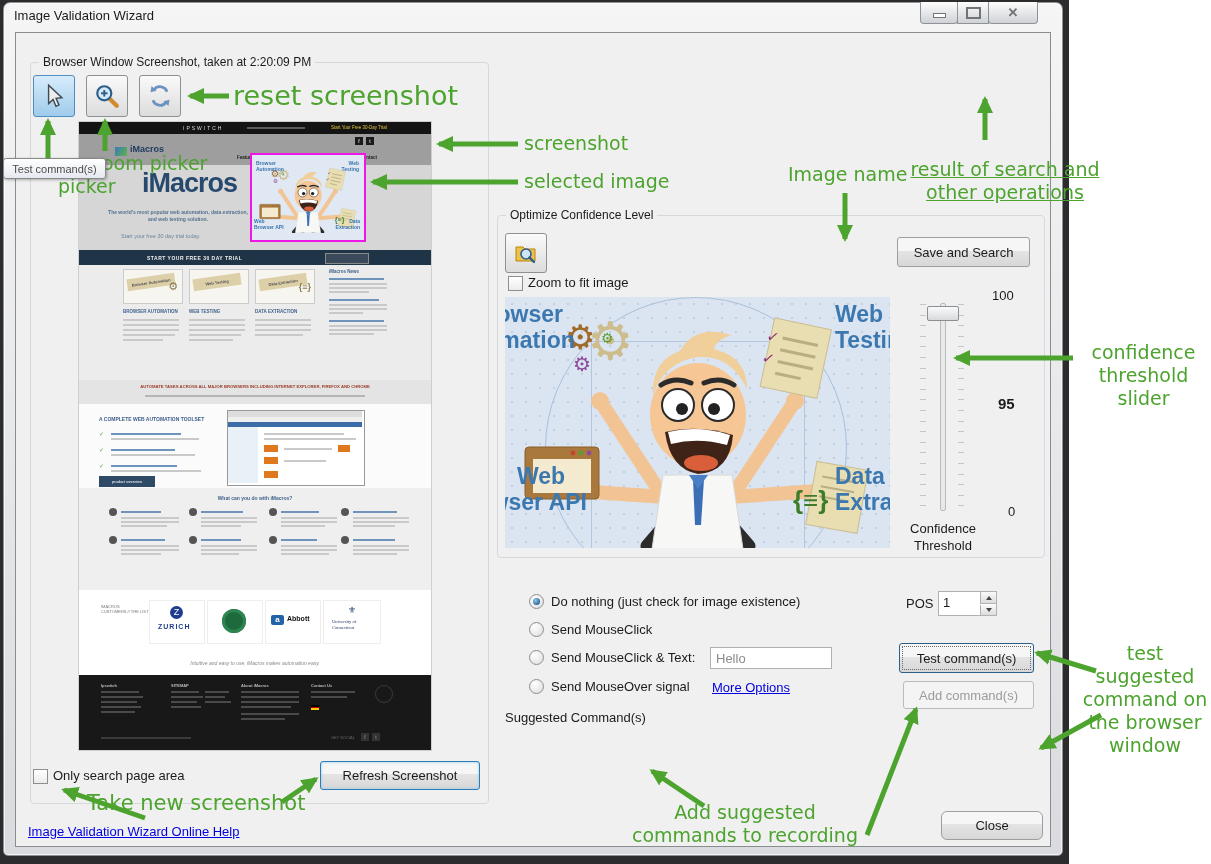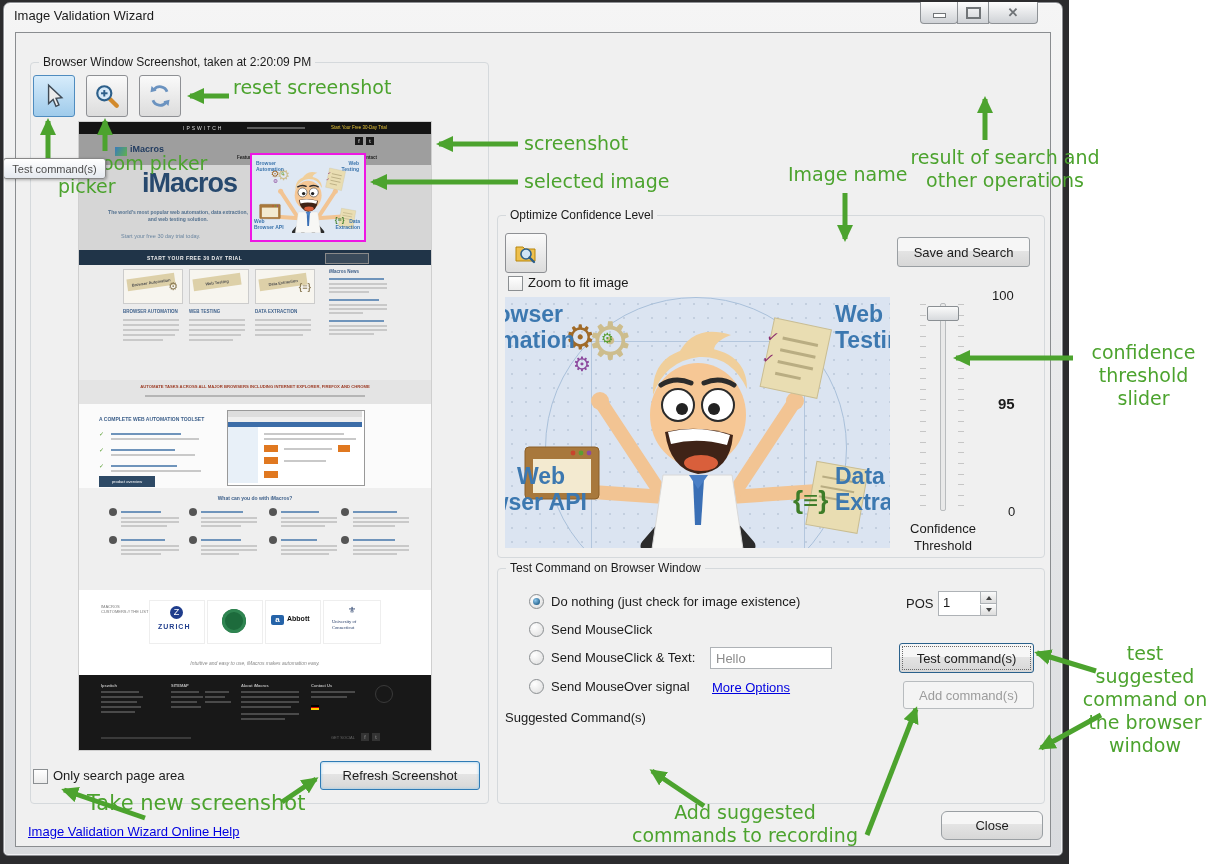--- a/index.html
+++ b/index.html
@@ -429,23 +429,20 @@
   <div class="ticks" style="left:920px;top:304px;height:203px;"></div>
   <div class="ticks" style="left:958px;top:304px;height:203px;"></div>
   <div class="abs" style="left:940px;top:303px;width:4px;height:206px;background:#e9e9e9;border:1px solid #b9bcbe;border-radius:2px;z-index:6;"></div>
   <div class="abs" style="left:927px;top:306px;width:30px;height:13px;background:linear-gradient(#fafafa,#d7dadd);border:1px solid #8a8f93;border-radius:2px;z-index:7;"></div>
   <span class="lbl" style="left:992px;top:288px;">100</span>
   <span class="lbl" style="left:998px;top:395px;font-size:15px;font-weight:bold;">95</span>
   <span class="lbl" style="left:1008px;top:504px;">0</span>
   <div class="lbl" style="left:897px;top:520px;width:92px;text-align:center;white-space:pre-line;line-height:17px;">Confidence
 Threshold</div>
 
-  <div class="grp" style="left:497px;top:568px;width:546px;height:234px;">
-    <span class="lg">Test Command on Browser Window</span>
-  </div>
   <span class="radio sel" style="left:529px;top:594px;"></span>
   <span class="lbl" style="left:551px;top:594px;">Do nothing (just check for image existence)</span>
   <span class="radio" style="left:529px;top:622px;"></span>
   <span class="lbl" style="left:551px;top:622px;">Send MouseClick</span>
   <span class="radio" style="left:529px;top:650px;"></span>
   <span class="lbl" style="left:551px;top:650px;">Send MouseClick &amp; Text:</span>
   <input class="inp" style="left: 710px; top: 647px; width: 122px; height: 22px; color: rgb(140, 140, 140);" value="Hello">
   <span class="radio" style="left:529px;top:679px;"></span>
   <span class="lbl" style="left:551px;top:679px;">Send MouseOver signal</span>
   <span class="link" style="left:712px;top:680px;text-decoration:underline;">More Options</span>
@@ -481,27 +478,27 @@
       <line x1="1073" y1="358" x2="956" y2="358" marker-end="url(#ah)"></line>
       <line x1="1096" y1="671" x2="1037" y2="653" marker-end="url(#ah)"></line>
       <line x1="1101" y1="715" x2="1041" y2="748" marker-end="url(#ah)"></line>
       <line x1="704" y1="806" x2="652" y2="771" marker-end="url(#ah)"></line>
       <line x1="867" y1="835" x2="916" y2="709" marker-end="url(#ah)"></line>
       <line x1="145" y1="818" x2="64" y2="790" marker-end="url(#ah)"></line>
       <line x1="282" y1="802" x2="316" y2="779" marker-end="url(#ah)"></line>
     </g>
   </svg>
 
-  <div class="ann" style="left:233px;top:76px;font-size:19px;">reset screenshot</div>
+  <div class="ann" style="left:233px;top:84px;font-size:27px;">reset screenshot</div>
   <div class="ann" style="left:92px;top:152px;z-index:42;">zoom picker</div>
   <div class="ann" style="left:58px;top:175px;">picker</div>
   <div class="ann" style="left:524px;top:132px;">screenshot</div>
   <div class="ann" style="left:524px;top:170px;">selected image</div>
   <div class="ann" style="left:788px;top:163px;">Image name</div>
-  <div class="ann ctr" style="left:905px;top:146px;width:200px;">result of search and
+  <div class="ann ctr" style="left:905px;top:158px;width:200px;text-decoration:underline;">result of search and
 other operations</div>
   <div class="ann ctr" style="left:1076px;top:341px;width:135px;">confidence
 threshold slider</div>
   <div class="ann ctr" style="left:1080px;top:642px;width:130px;">test
 suggested
 command on
 the browser
 window</div>
   <div class="ann ctr" style="left:597px;top:801px;width:296px;">Add suggested
 commands to recording</div>

